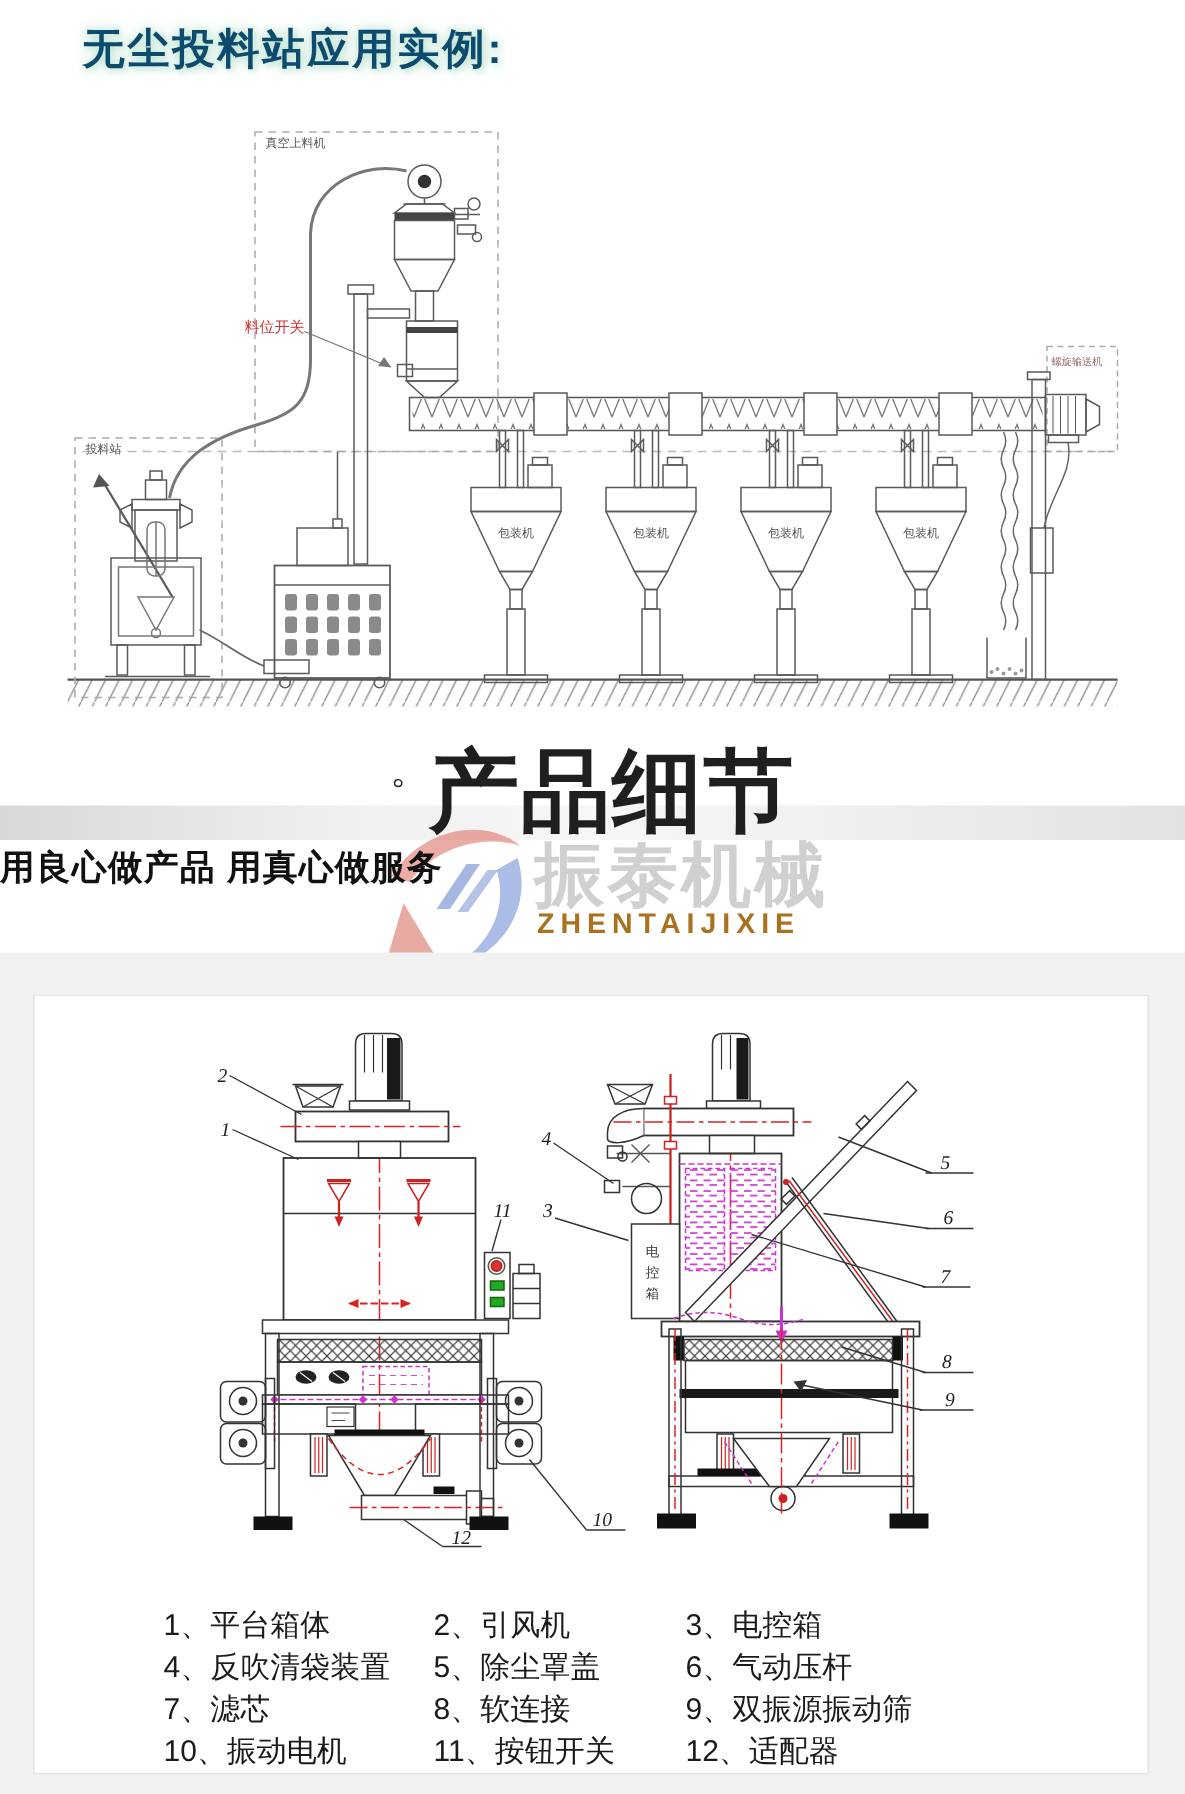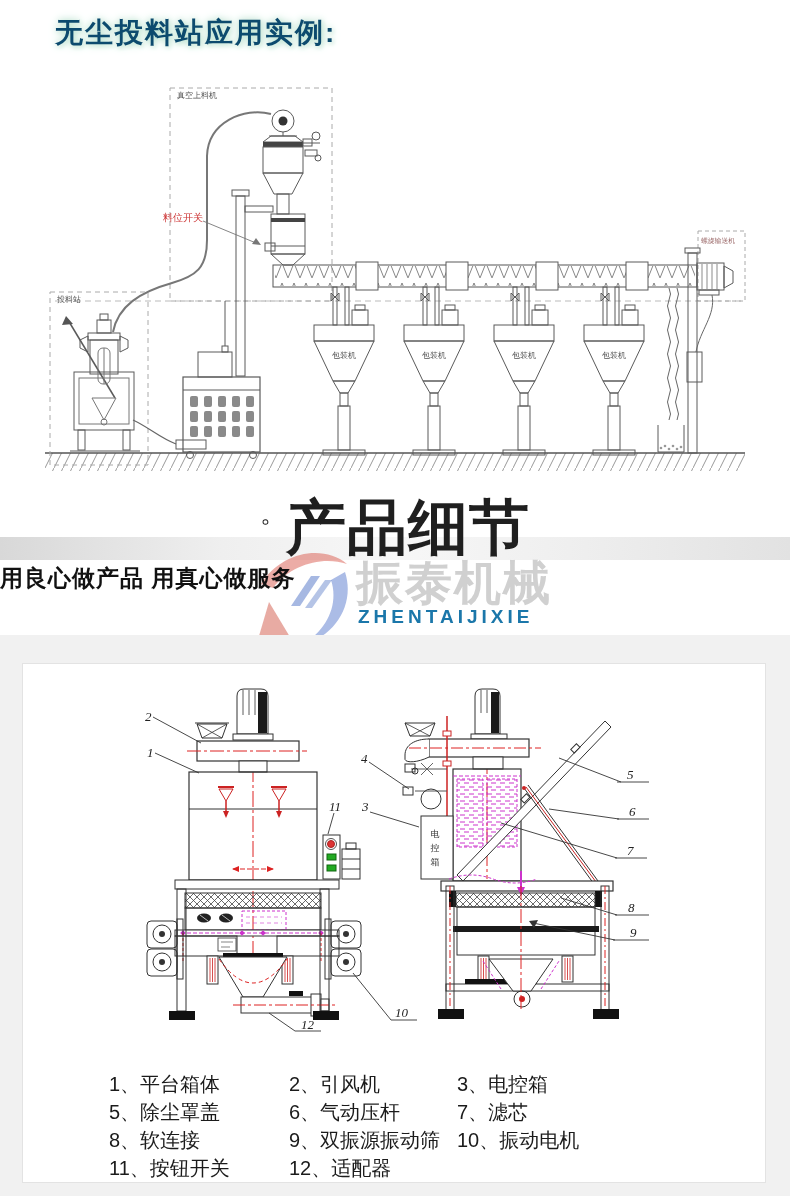--- a/index.html
+++ b/index.html
@@ -9,21 +9,21 @@
   .top-title{position:absolute;left:55px;top:14px;font-size:28px;font-weight:bold;color:#0c4a6e;
              letter-spacing:2px;
              text-shadow:0 0 6px #bfe3d2,0 0 12px #cdeadd,2px 2px 4px #d9efe4;}
   .top-diagram{position:absolute;left:0;top:75px;width:790px;height:410px;}
   
   .mid-bar{position:absolute;left:0;top:537px;width:790px;height:23px;
            background:linear-gradient(90deg,#d8d8d8 0%,#efefef 28%,#f7f7f7 50%,#efefef 72%,#e2e2e2 100%);}
   .watermark{position:absolute;left:252px;top:544px;width:360px;height:100px;opacity:.9;}
   .wm-logo{position:absolute;left:0;top:0;width:102px;height:104px;}
   .wm-cn{position:absolute;left:104px;top:8px;font-size:47px;font-weight:bold;color:#cbcbcb;letter-spacing:2px;}
-  .wm-en{position:absolute;left:106px;top:62px;font-size:19px;font-weight:bold;color:#0369a1;letter-spacing:4px;}
+  .wm-en{position:absolute;left:106px;top:62px;font-size:19px;font-weight:bold;color:#a16207;letter-spacing:4px;}
   .mid-title{position:absolute;left:0;top:488px;width:790px;text-align:center;white-space:nowrap;}
   .mid-title .bullet{font-size:26px;color:#222;vertical-align:26px;}
   .mid-title .big{font-size:60px;font-weight:bold;color:#1f1f1f;letter-spacing:1px;}
   .mid-sub{position:absolute;left:0;top:563px;width:790px;text-align:left;
            font-size:23px;font-weight:bold;color:#111;letter-spacing:1px;}
   
   .bottom-bg{position:absolute;left:0;top:635px;width:790px;height:561px;background:#f1f1f1;}
   .panel{position:absolute;left:22px;top:663px;width:744px;height:520px;background:#fff;
          border:1px solid #e3e3e3;box-sizing:border-box;}
   .bottom-drawing{position:absolute;left:0;top:0;width:744px;height:402px;}
@@ -528,20 +528,21 @@
         <pattern id="filt2" width="9" height="7" patternUnits="userSpaceOnUse">
           <path d="M0,2 L5,2 M4,5 L9,5" stroke="#cc33cc" stroke-width="1" fill="none"></path>
         </pattern>
       </defs>
     </svg>
 
     <div class="parts-grid">
       <div>1、平台箱体</div>
       <div>2、引风机</div>
       <div>3、电控箱</div>
+      <div>4、反吹清袋装置</div>
       <div>5、除尘罩盖</div>
       <div>6、气动压杆</div>
       <div>7、滤芯</div>
       <div>8、软连接</div>
       <div>9、双振源振动筛</div>
       <div>10、振动电机</div>
       <div>11、按钮开关</div>
       <div>12、适配器</div>
     </div>
   </div>

